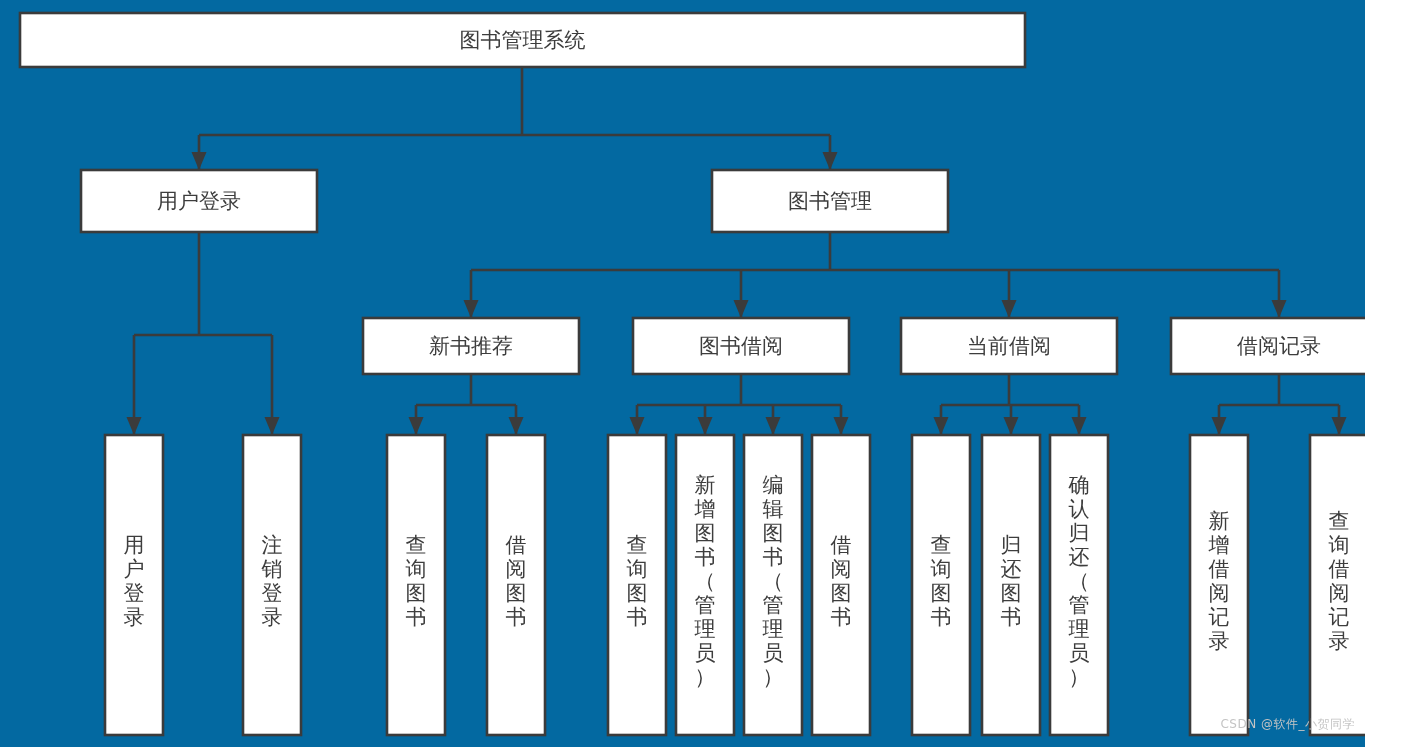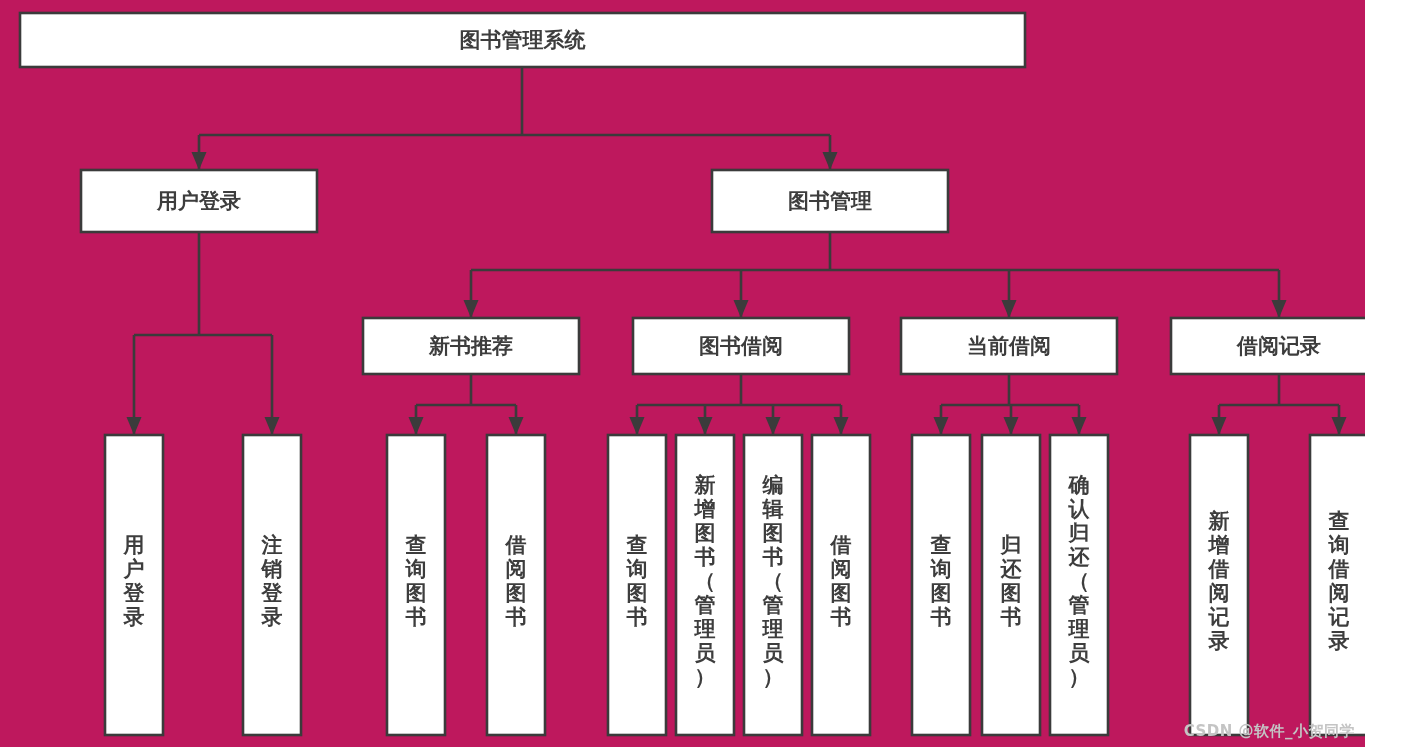--- a/index.html
+++ b/index.html
@@ -7,23 +7,22 @@
     padding: 0;
     background: #ffffff;
   }
   body {
     font-family: "DejaVu Sans", "Liberation Sans", sans-serif;
   }
   #diagram-root {
     position: relative;
     width: 1365px;
     height: 747px;
-    background: #be185d;
+    background: #0369a1;
     overflow: hidden;
-    font-weight: bold;
   }
   svg#tree-svg {
     position: absolute;
     left: 0;
     top: 0;
     width: 1405px;
     height: 747px;
   }
   .node-box {
     fill: #ffffff;
@@ -49,23 +48,23 @@
   }
   .node-label-vertical {
     fill: #3d3d3d;
     font-family: "DejaVu Sans", "Liberation Sans", sans-serif;
     font-size: 21px;
     text-anchor: middle;
   }
   .watermark {
     position: absolute;
     right: 10px;
-    bottom: 6px;
+    bottom: 14px;
     color: #c4c4c4;
-    font-size: 15px;
+    font-size: 12px;
     font-family: "DejaVu Sans", "Liberation Sans", sans-serif;
     letter-spacing: 0.5px;
     white-space: nowrap;
     user-select: none;
   }
 </style>
 </head>
 <body>
 
 <div id="diagram-root">

